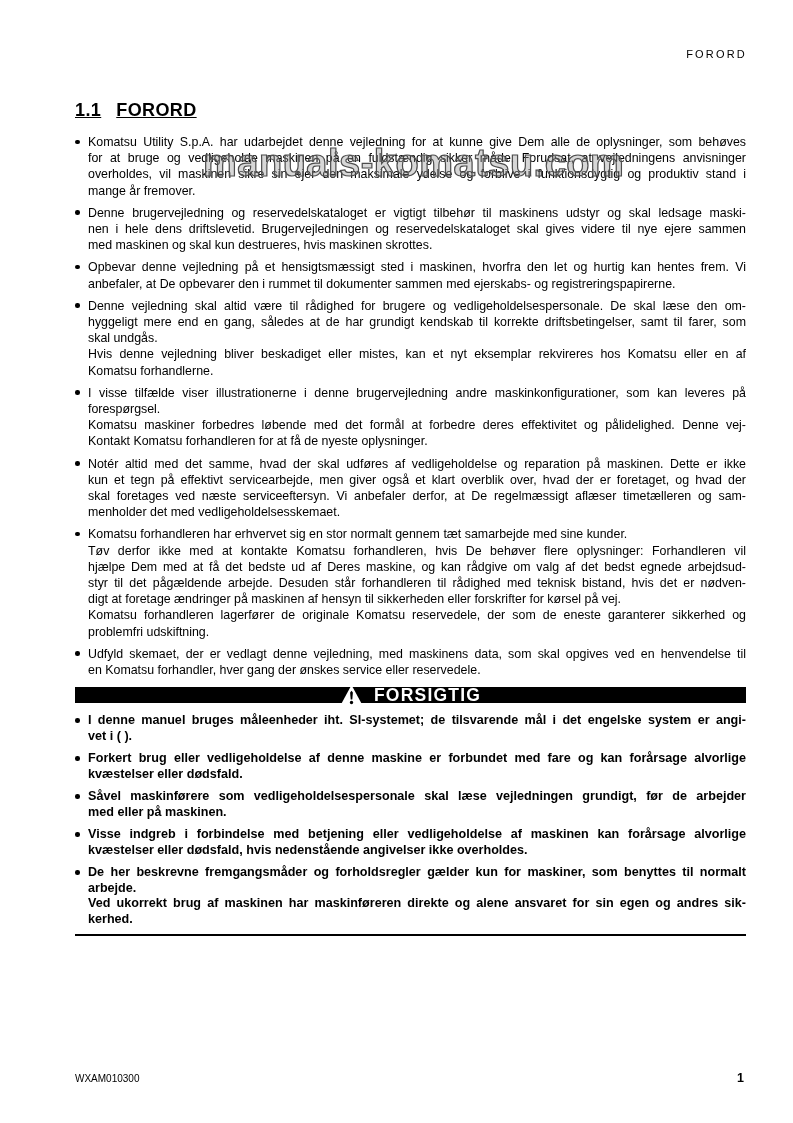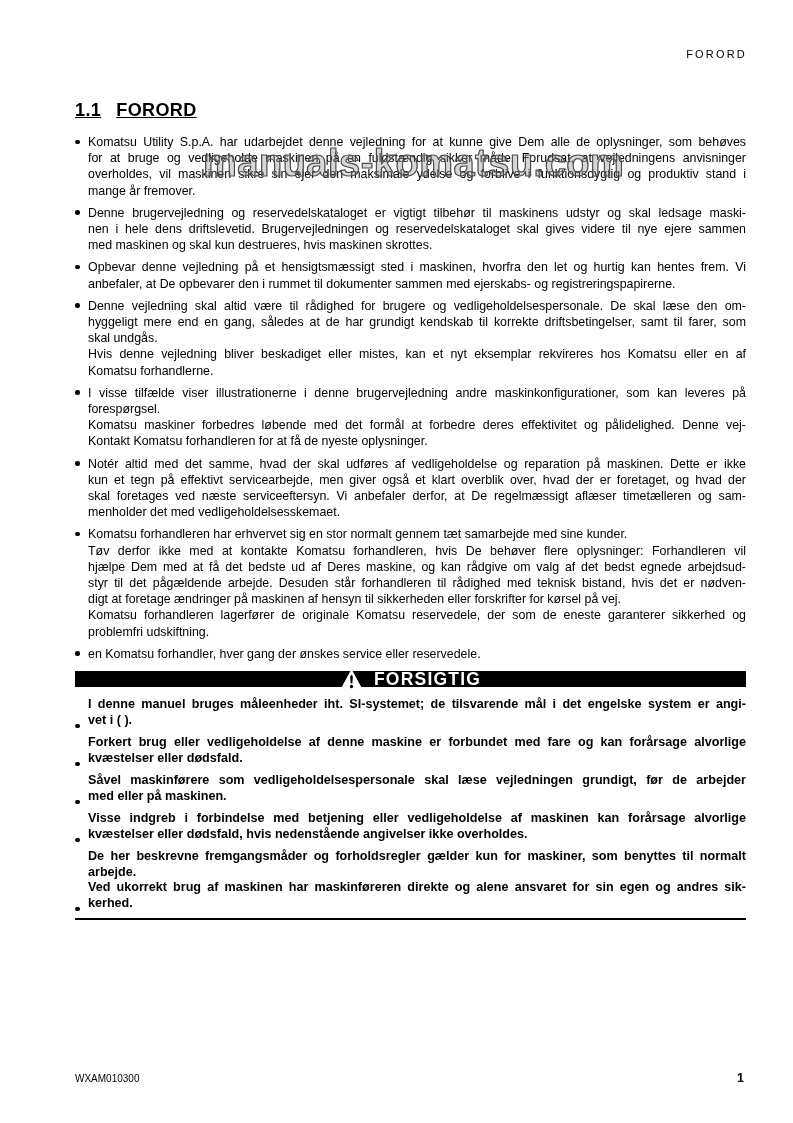--- a/index.html
+++ b/index.html
@@ -57,21 +57,21 @@
     justify-content: center;
     gap: 11px;
   }
   .caution-banner .banner-label {
     color: #ffffff;
     font-weight: bold;
     font-size: 17.5px;
     letter-spacing: 1.2px;
   }
   .warn-list { margin-top: 10px; }
-  .warn-list .bullet-item { margin-bottom: 7px; align-items: flex-end; }
+  .warn-list .bullet-item { margin-bottom: 7px; }
   .warn-list .dot-col { padding-top: 5px; }
   .warn-list .btext {
     font-weight: bold;
     font-size: 12.6px;
     line-height: 15.5px;
   }
   .bottom-rule {
     margin-top: 7px;
     height: 2px;
     background: #000;
@@ -192,20 +192,21 @@
             <div class="tline seg-last">digt at foretage ændringer på maskinen af hensyn til sikkerheden eller forskrifter for kørsel på vej.</div>
             <div class="tline">Komatsu forhandleren lagerfører de originale Komatsu reservedele, der som de eneste garanterer sikkerhed og</div>
             <div class="tline seg-last">problemfri udskiftning.</div>
           </div>
       </div>
       <div class="bullet-item">
         <div class="dot-col">
             <div class="dot"></div>
           </div>
         <div class="btext">
+            <div class="tline">Udfyld skemaet, der er vedlagt denne vejledning, med maskinens data, som skal opgives ved en henvendelse til</div>
             <div class="tline seg-last">en Komatsu forhandler, hver gang der ønskes service eller reservedele.</div>
           </div>
       </div>
     </div>
 
     <div class="caution-banner">
       <span style="display:inline-flex;">
         <svg width="23" height="21" viewBox="0 0 26 24" aria-hidden="true">
           <path d="M13 0 L26 24 L0 24 Z" fill="#ffffff"></path>
           <path d="M13 6.5 L14.6 8.5 L13.9 16.5 L12.1 16.5 L11.4 8.5 Z" fill="#000000"></path>

